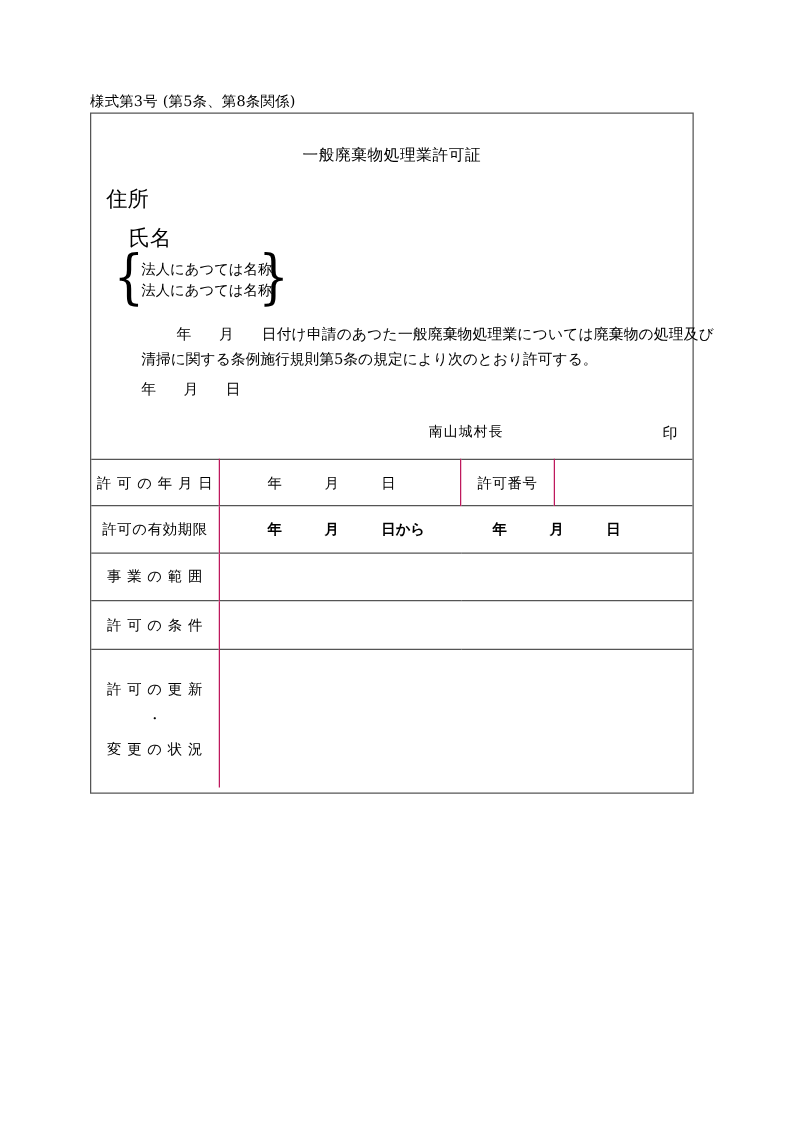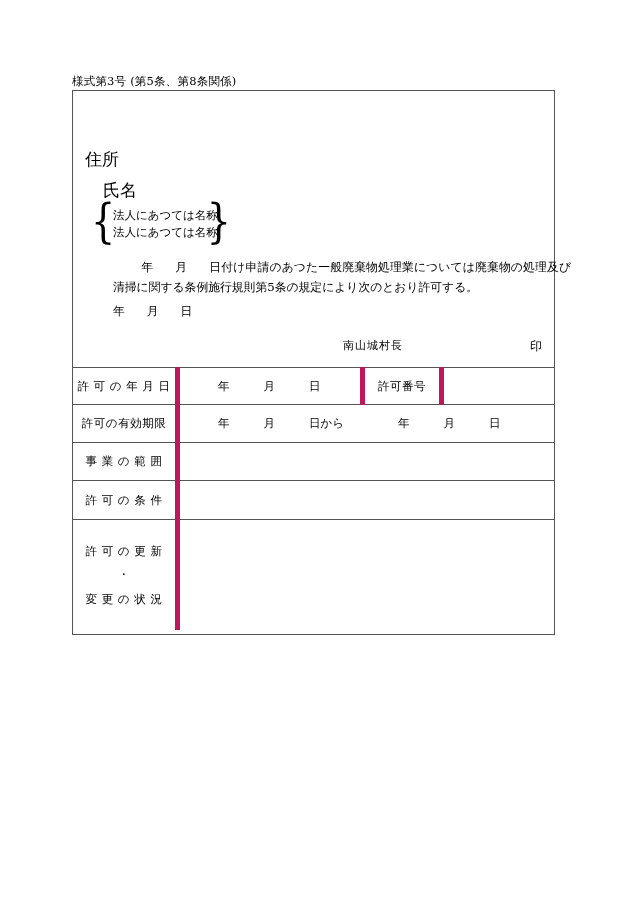--- a/index.html
+++ b/index.html
@@ -120,25 +120,25 @@
   table.grid {
     position: absolute;
     left: 0;
     top: 276px;
     width: 100%;
     border-collapse: collapse;
     font-size: 11.5px;
   }
   table.grid td {
     border-top: 1px solid #555555;
-    border-right: 5px solid #be185d;
+    border-right: 1px solid #be185d;
     padding: 0;
     vertical-align: middle;
   }
-  table.grid td:last-child { border-right: none; }
+  table.grid td:last-child { border-right: none; font-weight: bold; }
   td.label {
     width: 102px;
     text-align: center;
     letter-spacing: 0.5px;
     white-space: nowrap;
     padding: 0 2px;
   }
   td.value {
     padding-left: 10px;
   }
@@ -167,20 +167,21 @@
 </style>
 </head>
 <body>
 
 <div class="page">
 
   <div class="form-number">様式第3号 (第5条、第8条関係)</div>
 
   <div class="doc-frame">
 
+    <div class="doc-title">一般廃棄物処理業許可証</div>
 
     <div class="addr-label">住所</div>
     <div class="name-label">氏名</div>
 
     <div class="brace-box">
       <span class="brace-left">{</span>
       <span class="brace-lines">
         <div>法人にあつては名称</div>
         <div>法人にあつては名称</div>
       </span>

